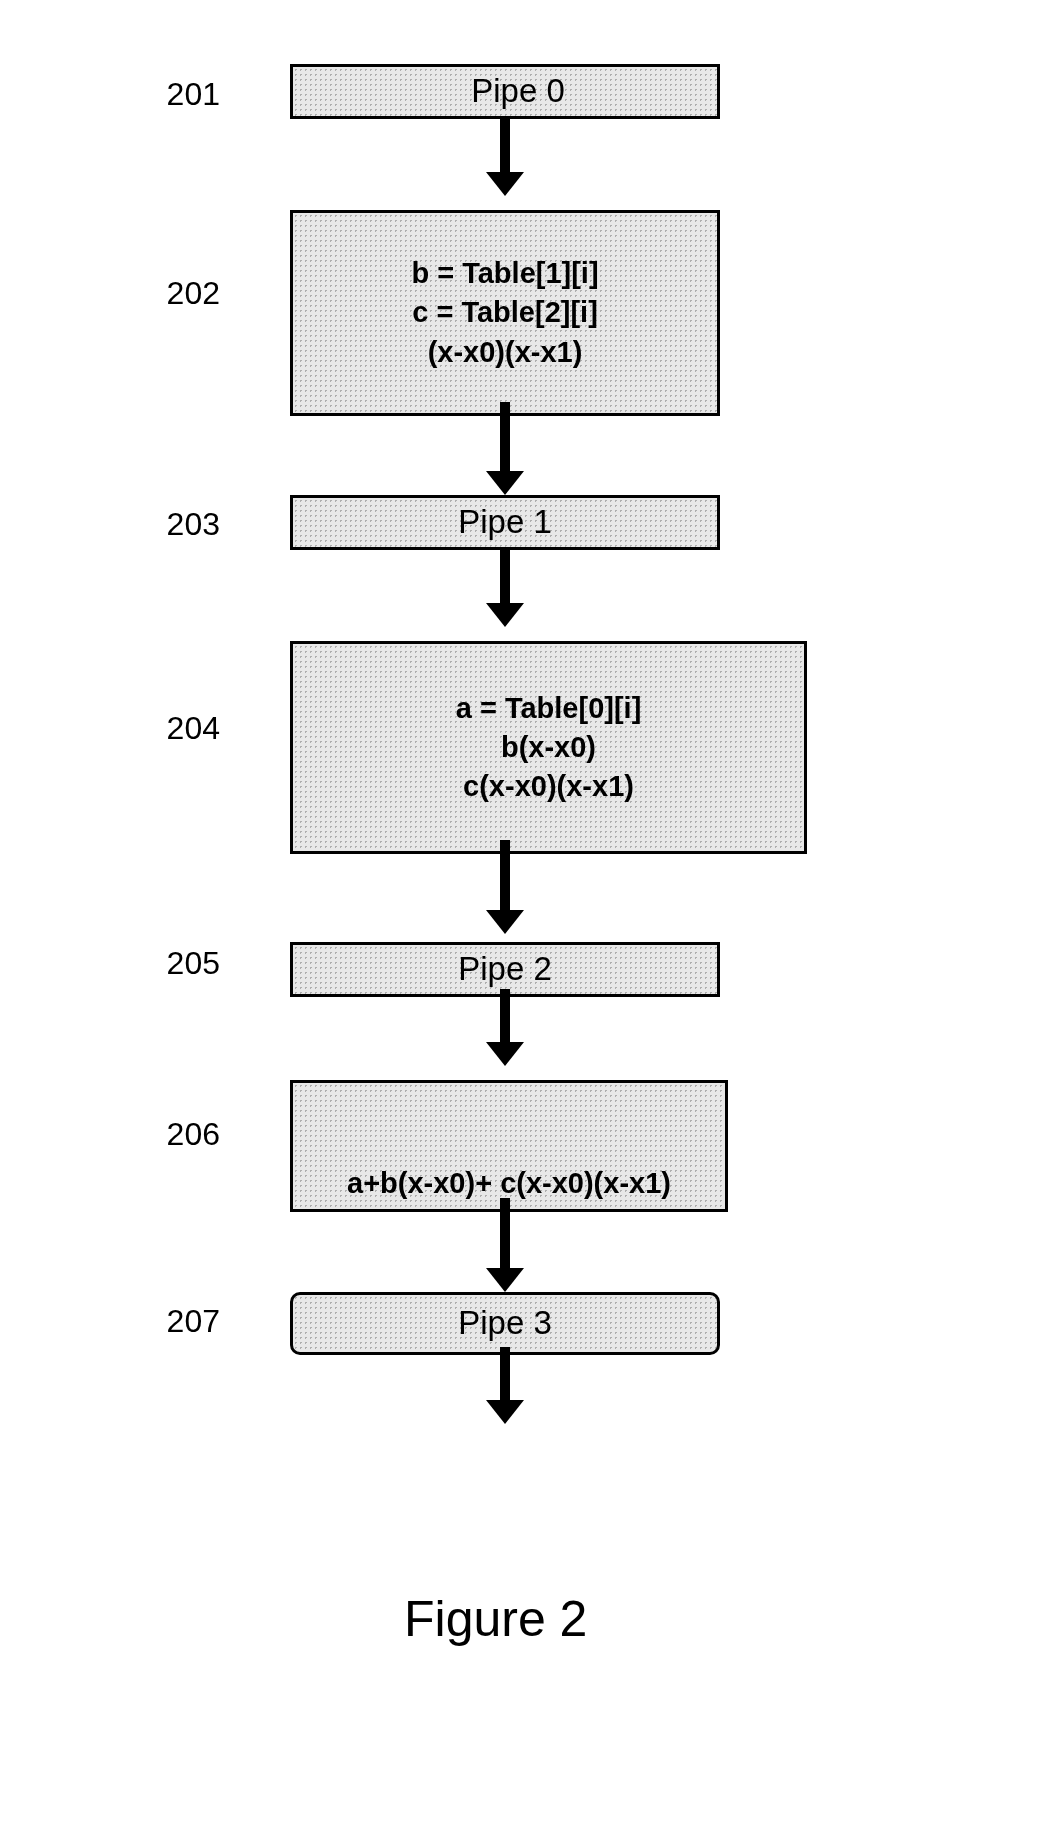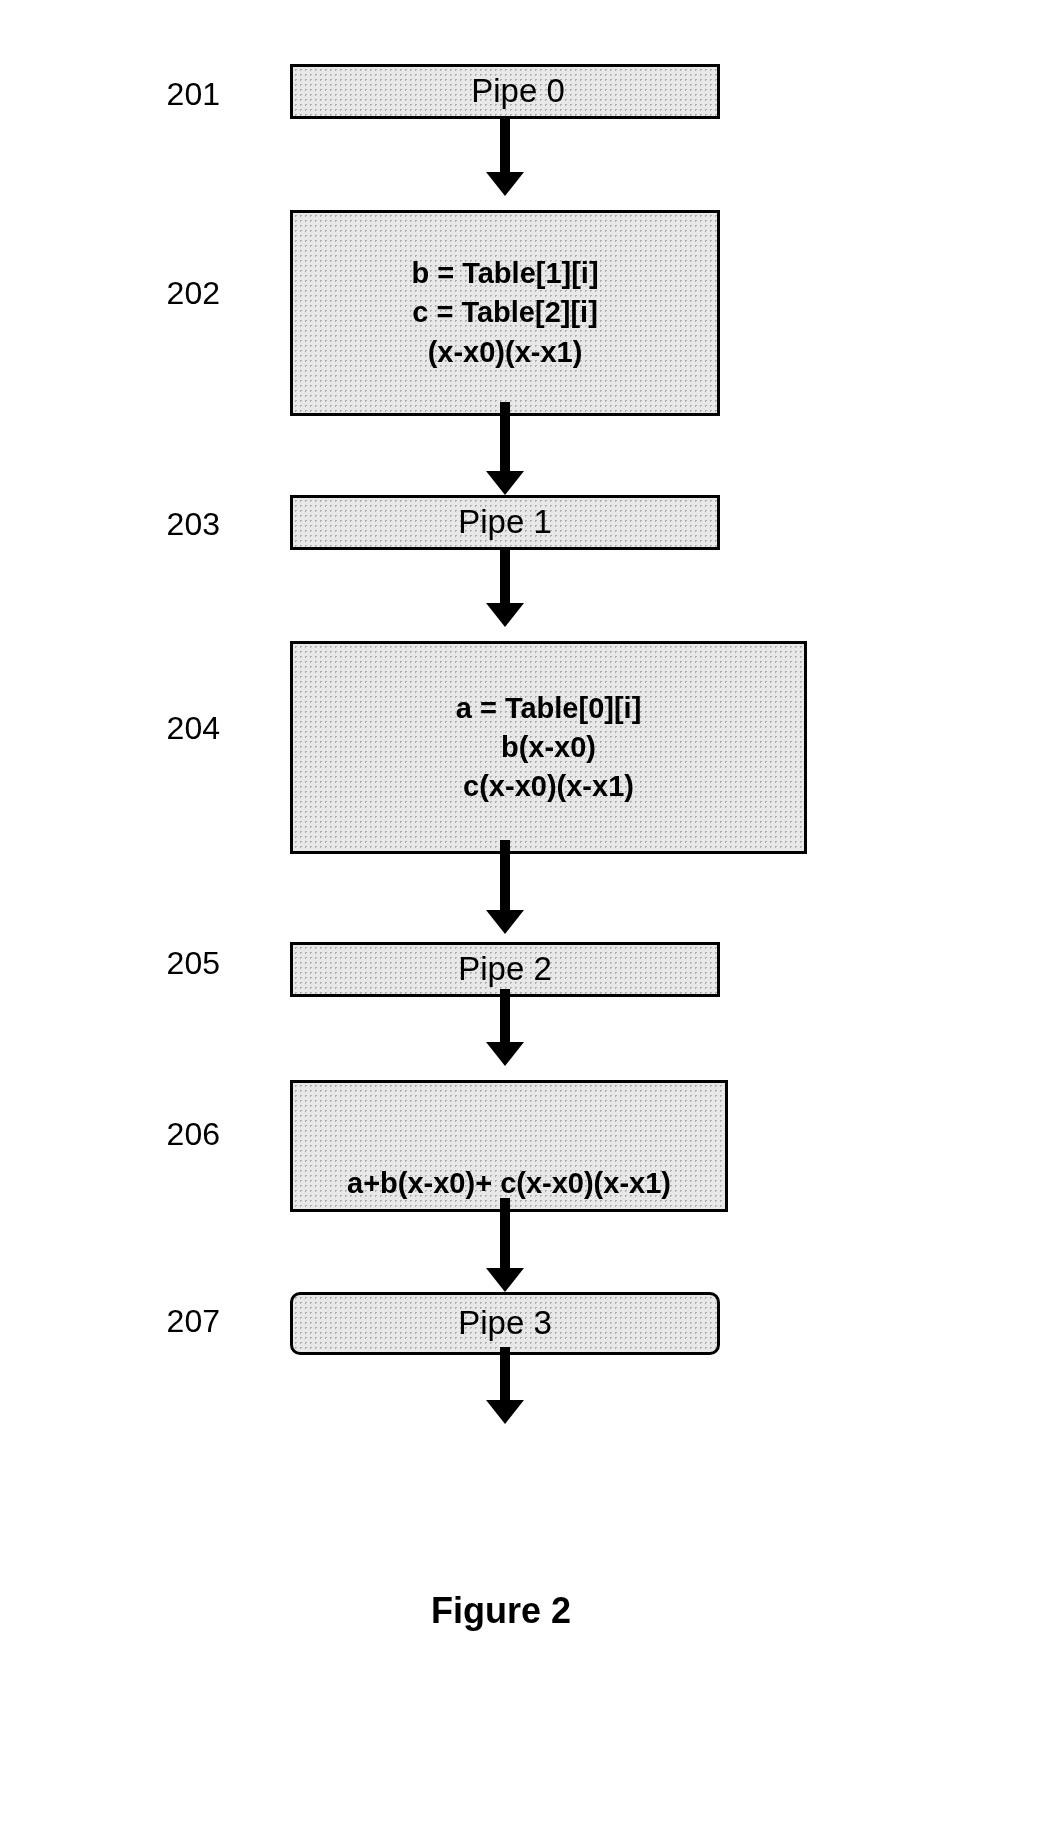--- a/index.html
+++ b/index.html
@@ -62,23 +62,22 @@
   }
   .arrow .head {
     width: 0;
     height: 0;
     border-left: 19px solid transparent;
     border-right: 19px solid transparent;
     border-top: 24px solid #000;
   }
   .caption {
     position: absolute;
-    font-size: 36px;
-    font-weight: 700;
-    margin-left: 27px;
+    font-size: 50px;
+    font-weight: 400;
   }
 </style>
 </head>
 <body>
 
 <div class="canvas">
 
   <div class="label" style="left:140px; top:76px; width:80px;">201</div>
   <div class="box pipe" style="left:290px; top:64px; width:430px; height:55px;padding-left:34px;">
     <span>Pipe 0</span>

